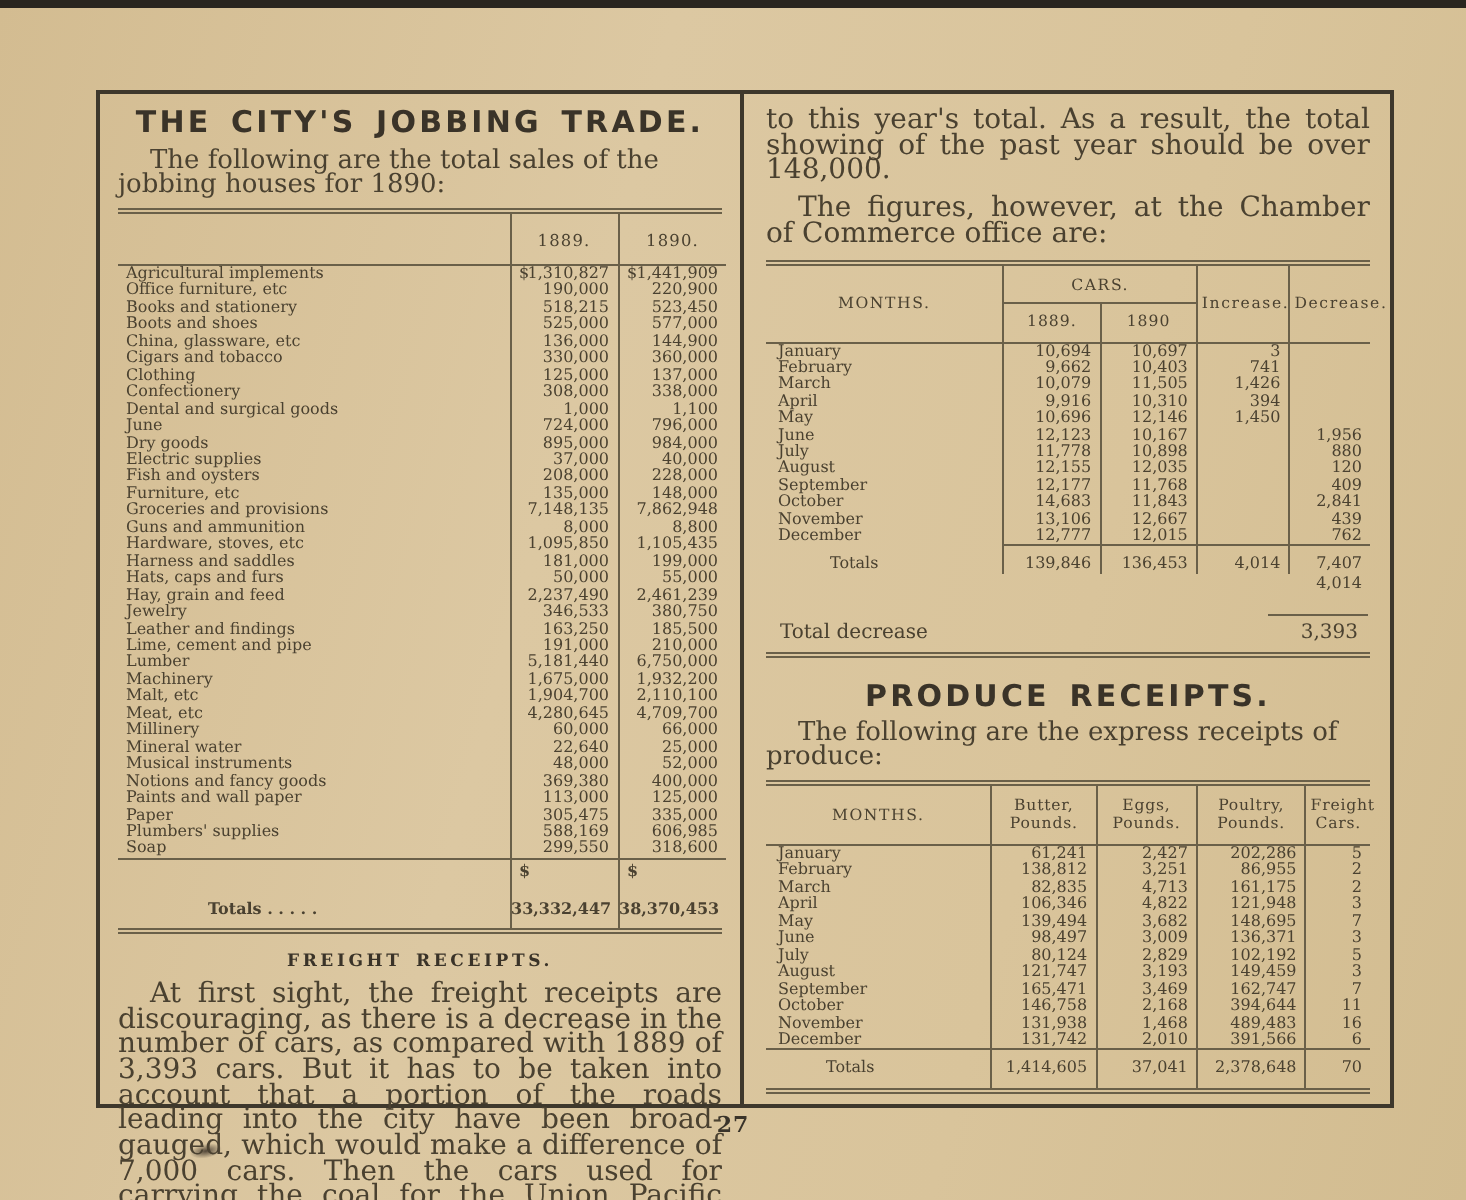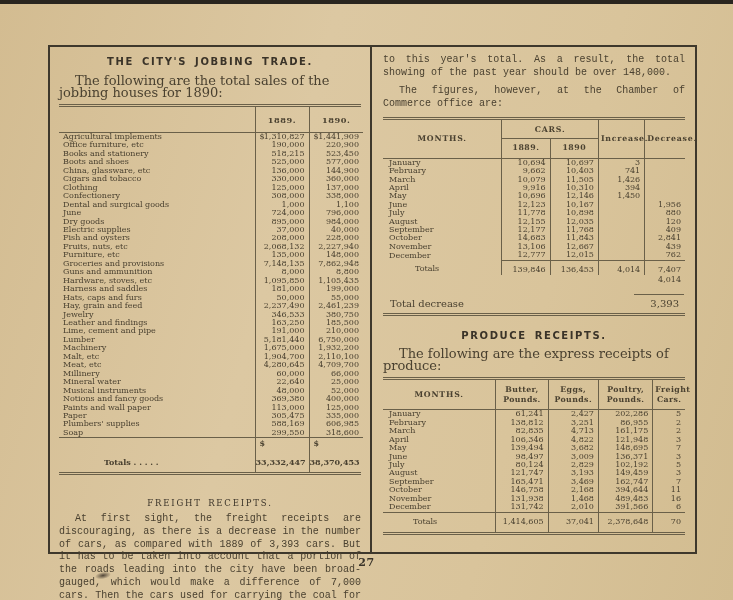--- a/index.html
+++ b/index.html
@@ -20,33 +20,33 @@
   .top-edge{position:absolute;top:0;left:0;width:733px;height:4px;background:#29251f;}
   .smudge{position:absolute;left:95px;top:572px;width:16px;height:7px;border-radius:50%;
     background:radial-gradient(ellipse at center,rgba(58,48,38,.85),rgba(58,48,38,0) 72%);
     transform:rotate(-10deg);}
   .frame{position:absolute;left:48px;top:45px;width:649px;height:509px;
     border:2px solid var(--frame);display:flex;}
   .col-left{width:322px;min-width:322px;border-right:2px solid var(--frame);padding:5px 9px 0 9px;}
   .col-right{flex:1;padding:7px 10px 0 11px;}
 
   .sans-head{font-family:"DejaVu Sans","Liberation Sans",sans-serif;font-weight:bold;
-    font-size:10px;line-height:13px;letter-spacing:1.6px;word-spacing:3px;
+    font-size:15px;line-height:13px;letter-spacing:1.6px;word-spacing:3px;
     text-align:center;color:var(--ink-dark);}
-  .serif-head{font-weight:normal;font-size:8.5px;line-height:11px;letter-spacing:1.8px;
-    word-spacing:2px;text-align:center;color:var(--ink-dark);margin:23px 0 4px;}
+  .serif-head{font-weight:bold;font-size:8.5px;line-height:11px;letter-spacing:1.8px;
+    word-spacing:2px;text-align:center;color:var(--ink-dark);margin:9px 0 4px;}
   .title{margin:3px 0 7px;}
   .intro{font-size:13px;line-height:12px;text-indent:16px;margin:0 0 5px;}
-  .para{font-size:10px;line-height:12.7px;text-align:justify;color:var(--ink);font-family:Liberation Mono, monospace;}
+  .para{font-size:14px;line-height:12.7px;text-align:justify;color:var(--ink);}
   .para.indent{text-indent:16px;}
 
   .dblrule{height:3px;border-top:1px solid var(--line);border-bottom:1px solid var(--line);}
 
   table{border-collapse:collapse;width:100%;color:var(--ink);table-layout:fixed;}
-  th{font-weight:bold;}
+  th{font-weight:normal;}
   .v{border-left:1px solid var(--line);}
   td.name{text-align:left;padding-left:4px;overflow:hidden;white-space:nowrap;}
   td.num{text-align:right;padding-right:4px;white-space:nowrap;}
   .money{position:relative;}
   .money .cur{position:absolute;left:4px;top:0;}
 
   
   .sales{font-size:8px;}
   .sales th{font-size:8.2px;letter-spacing:.6px;padding:8px 2px 7px;border-bottom:1px solid var(--line);}
   .sales td{line-height:8.45px;}
@@ -165,25 +165,20 @@
           </tr>
           <tr>
             <td class="name">Electric supplies</td>
             <td class="num v">37,000</td>
             <td class="num v">40,000</td>
           </tr>
           <tr>
             <td class="name">Fish and oysters</td>
             <td class="num v">208,000</td>
             <td class="num v">228,000</td>
-          </tr>
-          <tr>
-            <td class="name">Fruits, nuts, etc</td>
-            <td class="num v">2,068,132</td>
-            <td class="num v">2,227,940</td>
           </tr>
           <tr>
             <td class="name">Furniture, etc</td>
             <td class="num v">135,000</td>
             <td class="num v">148,000</td>
           </tr>
           <tr>
             <td class="name">Groceries and provisions</td>
             <td class="num v">7,148,135</td>
             <td class="num v">7,862,948</td>

